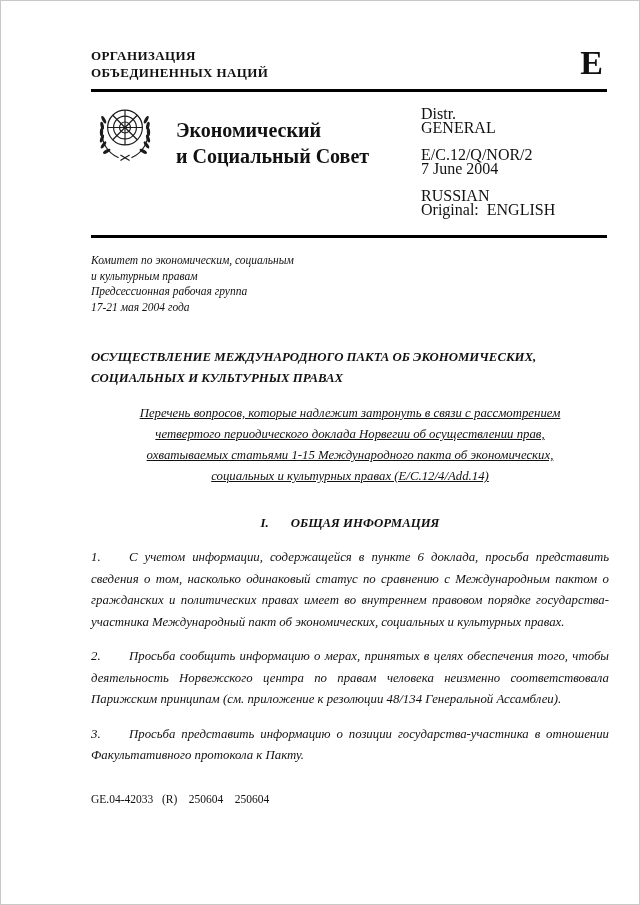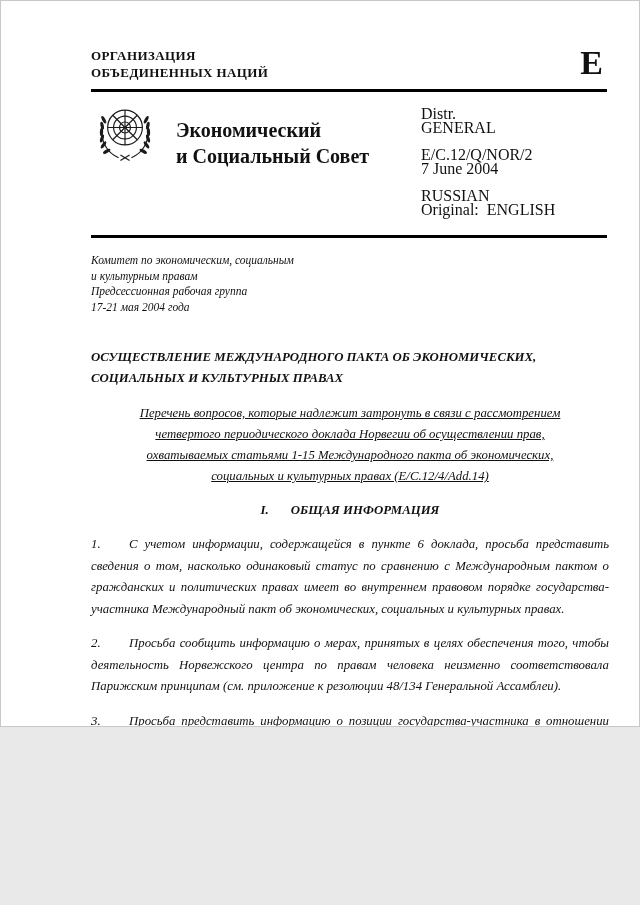--- a/index.html
+++ b/index.html
@@ -1,20 +1,20 @@
 <!DOCTYPE html>
 <html><head>
 <meta charset="utf-8">
 <style>
   * { margin: 0; padding: 0; box-sizing: border-box; }
   html, body { background: #e9e9e9; }
   .page {
     position: relative;
     width: 640px;
-    height: 727px;
+    height: 905px;
     margin: 0 auto;
     background: #ffffff;
     border: 1px solid #c8c8c8;
     font-family: "Liberation Serif", "DejaVu Serif", serif;
     color: #111111;
     overflow: hidden;
   }
   
   .org-name {
     position: absolute; left: 90px; top: 46px;
@@ -48,21 +48,21 @@
     font-size: 12.8px; line-height: 21px; font-style: italic;
   }
   .committee { font-size: 11.5px; line-height: 15.5px; }
   .doc-title {
     margin-top: 32px;
     font-weight: bold; line-height: 21px;
   }
   .doc-subtitle { margin-top: 14px; text-align: center; line-height: 21px; }
   .doc-subtitle .u { text-decoration: underline; }
   .section-heading {
-    margin-top: 13px; text-align: center; font-weight: bold; line-height: 21px;
+    margin-top: 26px; text-align: center; font-weight: bold; line-height: 21px;
   }
   .section-heading .num { margin-right: 22px; }
   .para { margin-top: 13px; text-align: justify; line-height: 21.5px; }
   .para .para-num { display: inline-block; width: 38px; }
   .footer-ref {
     position: absolute; left: 90px; top: 792px;
     font-size: 11.5px; white-space: pre;
   }
 </style>
 </head>

